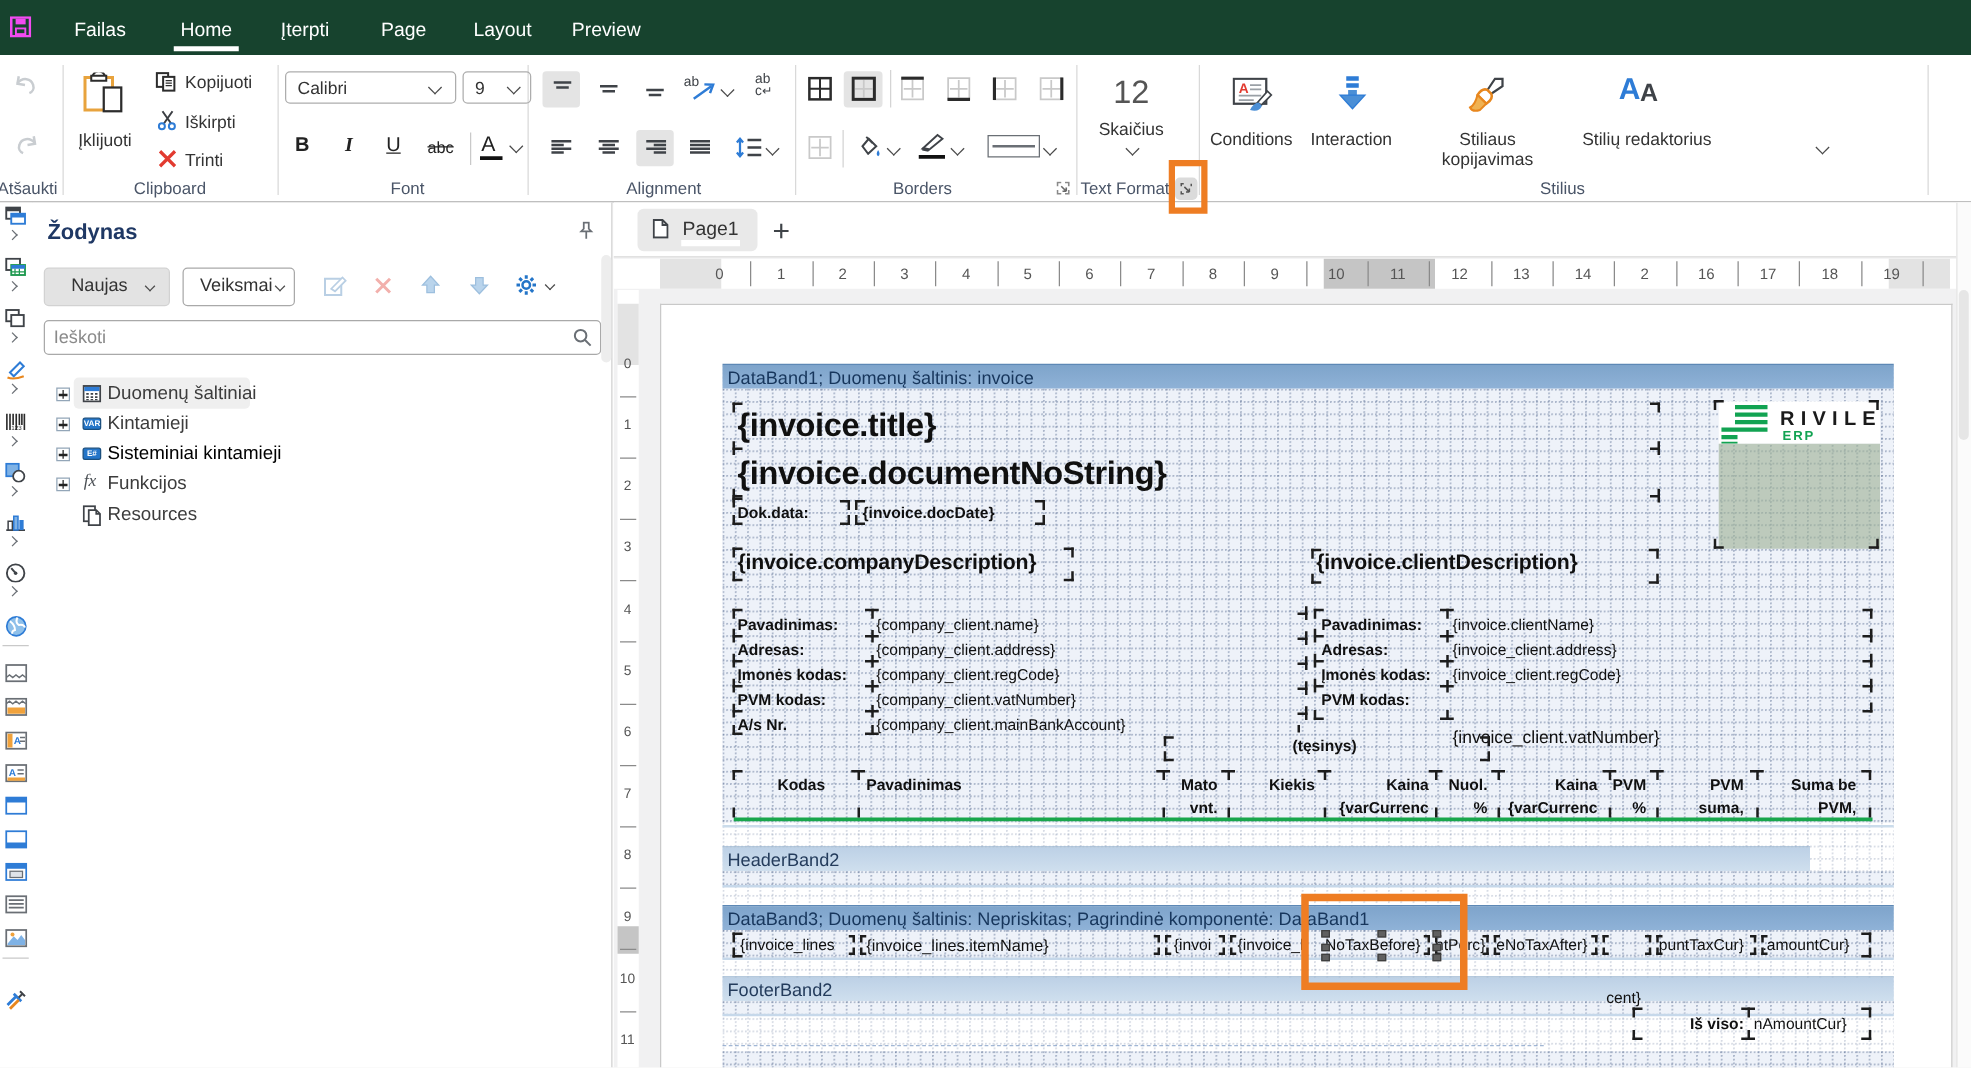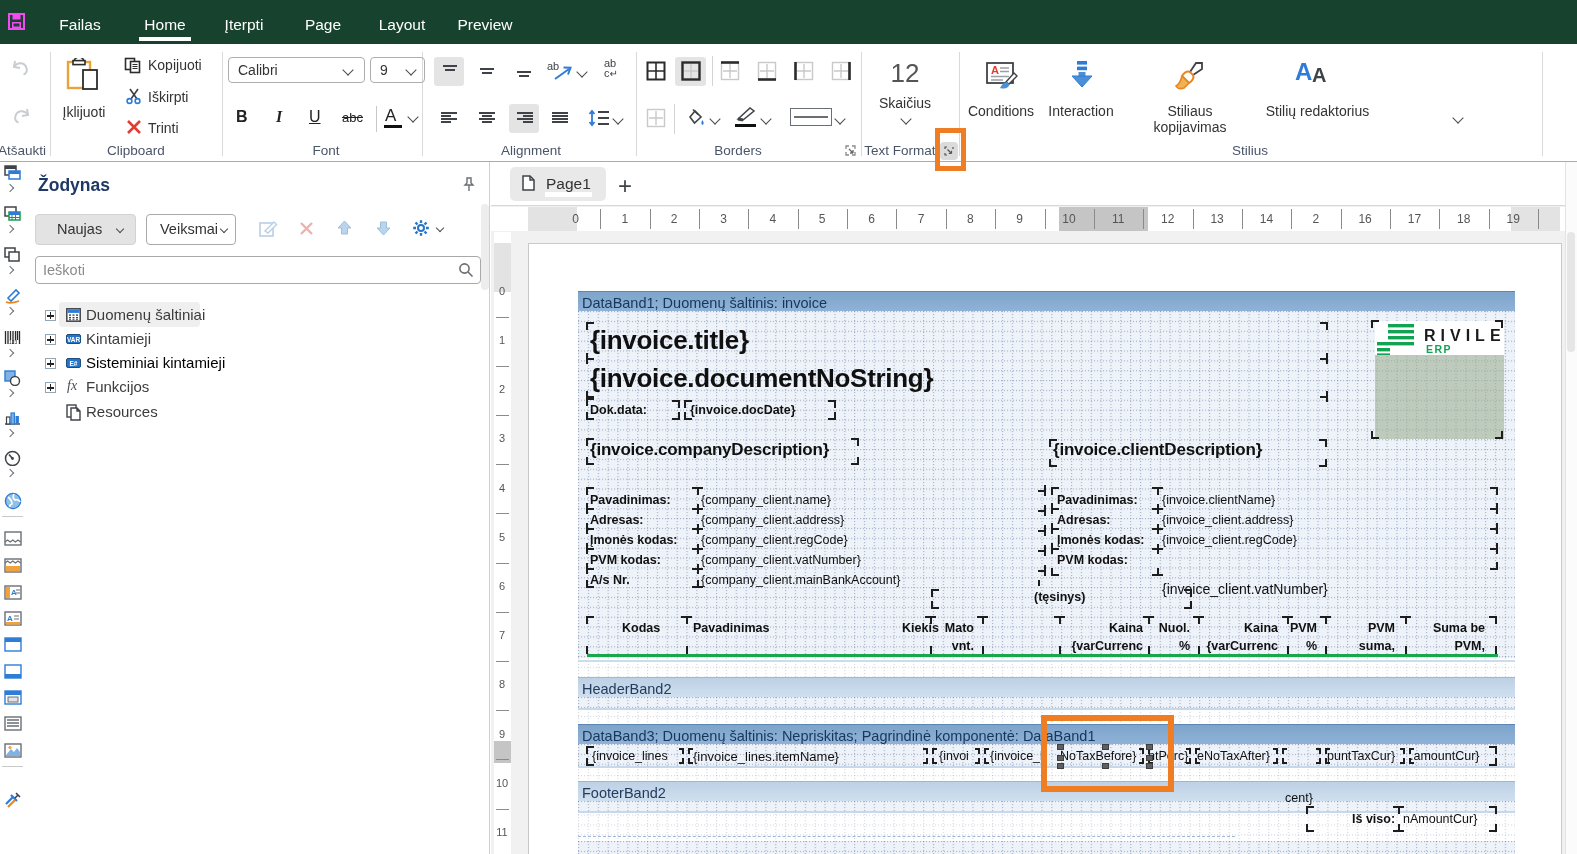--- a/index.html
+++ b/index.html
@@ -490,21 +490,21 @@
 <div class="abs" style="left:494px;top:678.4px;width:16px;text-align:center;font-size:11px;color:#555">8</div>
 <div class="abs" style="left:494px;top:727.6px;width:16px;text-align:center;font-size:11px;color:#555">9</div>
 <div class="abs" style="left:494px;top:776.8px;width:16px;text-align:center;font-size:11px;color:#555">10</div>
 <div class="abs" style="left:494px;top:826.0px;width:16px;text-align:center;font-size:11px;color:#555">11</div>
 <div class="abs" style="left:1565px;top:162px;width:12px;height:692px;background:#fbfbfb;border-left:1px solid #e3e3e3"></div>
 <div class="abs" style="left:1567px;top:232px;width:8px;height:120px;background:#e6e6e6;border-radius:4px"></div>
 <div class="abs" style="left:528px;top:243px;width:1034px;height:611px;background:#fff;border:1px solid #c9c9c9;border-bottom:none"></div>
 <div class="abs gridf" style="left:578px;top:292px;width:937px;height:562px"></div>
 <div class="abs bandbar" style="left:578px;top:291px;width:937px;height:20px">DataBand1; Duomenų šaltinis: invoice</div>
 <div class="abs grid" style="left:578px;top:311px;width:937px;height:347px"></div>
-<div class="abs bandbarl" style="left:578px;top:677px;width:937px;height:20px">HeaderBand2</div>
+<div class="abs bandbarl" style="left:578px;top:677px;width:870px;height:20px">HeaderBand2</div>
 <div class="abs grid" style="left:578px;top:697px;width:937px;height:11px"></div>
 <div class="abs" style="left:578px;top:708px;width:937px;height:2px;background:#c6d8ea"></div>
 <div class="abs" style="left:578px;top:660px;width:937px;height:2px;background:#cbdceb"></div>
 <div class="abs bandbar" style="left:578px;top:724px;width:937px;height:20px">DataBand3; Duomenų šaltinis: Nepriskitas; Pagrindinė komponentė: DataBand1</div>
 <div class="abs grid" style="left:578px;top:744px;width:937px;height:22px"></div>
 <div class="abs" style="left:578px;top:766px;width:937px;height:2px;background:#c6d8ea"></div>
 <div class="abs bandbarl" style="left:578px;top:781px;width:937px;height:20px">FooterBand2</div>
 <div class="abs grid" style="left:578px;top:801px;width:937px;height:10px"></div>
 <div class="abs" style="left:578px;top:811px;width:937px;height:2px;background:#c6d8ea"></div>
 <div class="abs grid" style="left:578px;top:841px;width:937px;height:13px"></div>
@@ -542,21 +542,21 @@
 <div class="rtx" style="left:1162px;top:513px;font-size:12.5px">{invoice_client.address}</div>
 <div class="rtx b" style="left:1057px;top:533px;font-size:12.5px">Įmonės kodas:</div>
 <div class="rtx" style="left:1162px;top:533px;font-size:12.5px">{invoice_client.regCode}</div>
 <div class="rtx b" style="left:1057px;top:553px;font-size:12.5px">PVM kodas:</div>
 <div class="rtx" style="left:1162px;top:581px;font-size:14px">{invoice_client.vatNumber}</div>
 <div class="rtx b" style="left:1034px;top:590px;font-size:12.5px">(tęsinys)</div>
 <div class="rtx b" style="left:622px;top:621px;font-size:12.5px">Kodas</div>
 <div class="rtx b" style="left:693px;top:621px;font-size:12.5px">Pavadinimas</div>
 <div class="rtx b" style="left:824px;top:621px;width:150px;text-align:right;font-size:12.5px">Mato</div>
 <div class="rtx b" style="left:824px;top:639px;width:150px;text-align:right;font-size:12.5px">vnt.</div>
-<div class="rtx b" style="left:902px;top:621px;width:150px;text-align:left;font-size:12.5px">Kiekis</div>
+<div class="rtx b" style="left:902px;top:621px;width:150px;text-align:right;font-size:12.5px">Kiekis</div>
 <div class="rtx b" style="left:993px;top:621px;width:150px;text-align:right;font-size:12.5px">Kaina</div>
 <div class="rtx b" style="left:993px;top:639px;width:150px;text-align:right;font-size:12.5px">{varCurrenc</div>
 <div class="rtx b" style="left:1040px;top:621px;width:150px;text-align:right;font-size:12.5px">Nuol.</div>
 <div class="rtx b" style="left:1040px;top:639px;width:150px;text-align:right;font-size:12.5px">%</div>
 <div class="rtx b" style="left:1128px;top:621px;width:150px;text-align:right;font-size:12.5px">Kaina</div>
 <div class="rtx b" style="left:1128px;top:639px;width:150px;text-align:right;font-size:12.5px">{varCurrenc</div>
 <div class="rtx b" style="left:1167px;top:621px;width:150px;text-align:right;font-size:12.5px">PVM</div>
 <div class="rtx b" style="left:1167px;top:639px;width:150px;text-align:right;font-size:12.5px">%</div>
 <div class="rtx b" style="left:1245px;top:621px;width:150px;text-align:right;font-size:12.5px">PVM</div>
 <div class="rtx b" style="left:1245px;top:639px;width:150px;text-align:right;font-size:12.5px">suma,</div>

